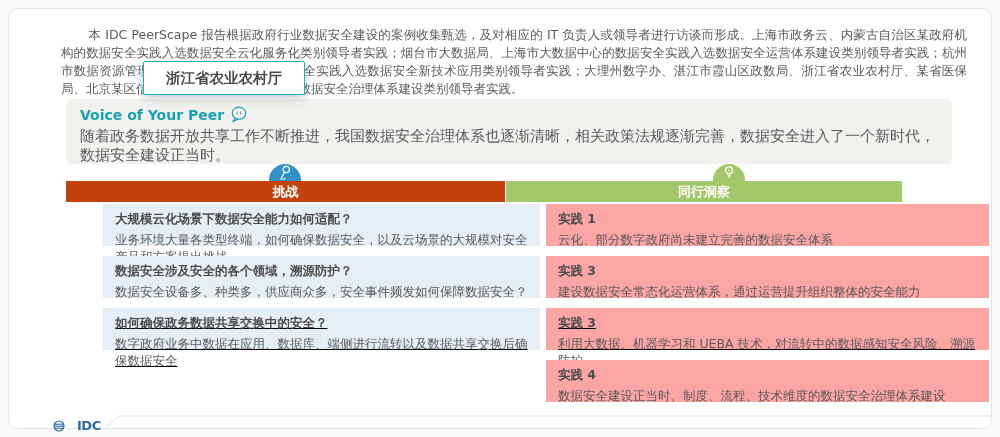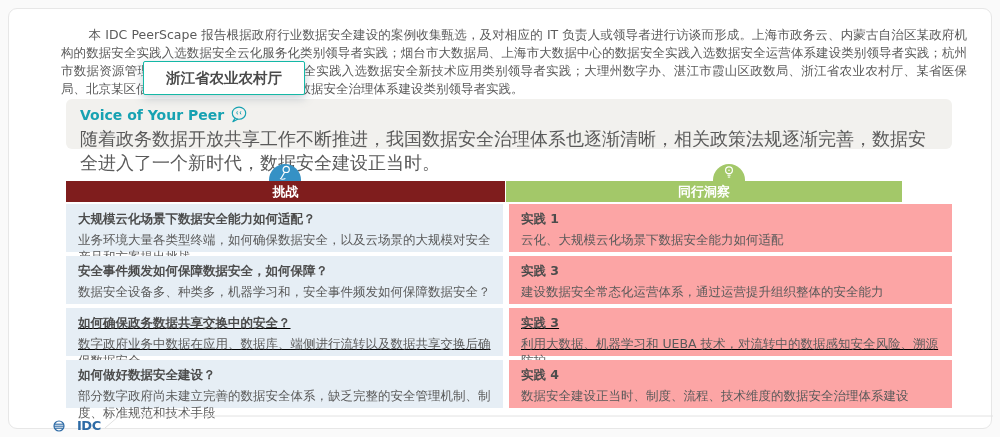--- a/index.html
+++ b/index.html
@@ -20,41 +20,41 @@
     text-indent: 2.2em; text-align: justify;
   }
   .tooltip {
     position: absolute; left: 143px; top: 61px; width: 162px; height: 34px;
     background: #ffffff; border: 1px solid #14b8a6; border-radius: 2px;
     box-shadow: 0 3px 10px rgba(90,110,130,0.35);
     display: flex; align-items: center; justify-content: center;
     font-size: 14.5px; font-weight: bold; color: #4b4b4b; z-index: 20;
   }
   .voice {
-    position: absolute; left: 57px; top: 90px; width: 886px; height: 50px;
+    position: absolute; left: 57px; top: 90px; width: 886px; height: 65px;
     background: #f2f1ee; border-radius: 6px; padding: 7px 14px;
   }
   .voice-title-row { display: flex; align-items: center; gap: 6px; }
   .voice-title { font-size: 14px; font-weight: bold; color: #17a2b2; }
-  .voice-body { margin-top: 4px; font-size: 18px; color: #5a5a5a; }
+  .voice-body { margin-top: 4px; font-size: 15px; color: #5a5a5a; }
   .bump {
     position: absolute; top: 155px; width: 32px; height: 17px;
     border-radius: 16px 16px 0 0; display: flex; align-items: flex-end; justify-content: center;
     padding-bottom: 1px; z-index: 2;
   }
   .bump-blue  { left: 260px; background: #3591c5; }
   .bump-green { left: 704px; background: #a3c869; }
   .hdr {
     position: absolute; top: 172px; height: 21px; line-height: 21px;
     color: #ffffff; font-size: 13px; font-weight: bold; text-align: center; z-index: 1;
   }
-  .hdr-blue  { left: 57px;  width: 439px; background: #7f1d1d; }
+  .hdr-blue  { left: 57px;  width: 439px; background: #c2410c; }
   .hdr-green { left: 497px; width: 396px; background: #a3c869; }
   .cell {
-    position: absolute; height: 48px; padding: 7px 12px 0 12px;
+    position: absolute; height: 42px; padding: 7px 12px 0 12px; margin-left: 37px;
   }
   .cell.cL { left: 57px;  width: 437px; background: #e6eef5; }
   .cell.cR { left: 500px; width: 443px; background: #fca5a5; }
   .cell-title { font-size: 12.5px; font-weight: bold; color: #4c4c4c; margin-bottom: 4px; }
   .cell-body  { font-size: 12.5px; color: #5a5a5a; }
   .r1 { top: 195px; } .r2 { top: 247px; } .r3 { top: 299px; text-decoration: underline; } .r4 { top: 351px; }
   .footer-rule { position: absolute; left: 96px; top: 404px; z-index: 1; }
   .logo {
     position: absolute; left: 44px; top: 409px; display: flex; align-items: center; gap: 12px;
   }
@@ -104,45 +104,41 @@
 
   <div class="hdr hdr-blue">挑战</div>
   <div class="hdr hdr-green">同行洞察</div>
 
   <div class="cell cL r1">
     <div class="cell-title">大规模云化场景下数据安全能力如何适配？</div>
     <div class="cell-body">业务环境大量各类型终端，如何确保数据安全，以及云场景的大规模对安全产品和方案提出挑战</div>
   </div>
   <div class="cell cR r1">
     <div class="cell-title">实践 1</div>
-    <div class="cell-body">云化、大规模云化场景下数据安全能力如何适配</div>
+    <div class="cell-body">云化、部分数字政府尚未建立完善的数据安全体系</div>
   </div>
 
   <div class="cell cL r2">
-    <div class="cell-title">安全事件频发如何保障数据安全，如何保障？</div>
-    <div class="cell-body">数据安全设备多、种类多，机器学习和，安全事件频发如何保障数据安全？</div>
+    <div class="cell-title">数据安全涉及安全的各个领域，溯源防护？</div>
+    <div class="cell-body">数据安全设备多、种类多，供应商众多，安全事件频发如何保障数据安全？</div>
   </div>
   <div class="cell cR r2">
     <div class="cell-title">实践 3</div>
     <div class="cell-body">建设数据安全常态化运营体系，通过运营提升组织整体的安全能力</div>
   </div>
 
   <div class="cell cL r3">
     <div class="cell-title">如何确保政务数据共享交换中的安全？</div>
     <div class="cell-body">数字政府业务中数据在应用、数据库、端侧进行流转以及数据共享交换后确保数据安全</div>
   </div>
   <div class="cell cR r3">
     <div class="cell-title">实践 3</div>
     <div class="cell-body">利用大数据、机器学习和 UEBA 技术，对流转中的数据感知安全风险、溯源防护</div>
   </div>
 
-  <div class="cell cL r4">
-    <div class="cell-title">如何做好数据安全建设？</div>
-    <div class="cell-body">部分数字政府尚未建立完善的数据安全体系，缺乏完整的安全管理机制、制度、标准规范和技术手段</div>
-  </div>
   <div class="cell cR r4">
     <div class="cell-title">实践 4</div>
     <div class="cell-body">数据安全建设正当时、制度、流程、技术维度的数据安全治理体系建设</div>
   </div>
 
   <svg class="footer-rule" width="892" height="18" viewBox="0 0 892 18">
     <path d="M0,15 L14,3 H888" fill="none" stroke="#e2e2e2" stroke-width="1"></path>
   </svg>
 
   <div class="logo">

